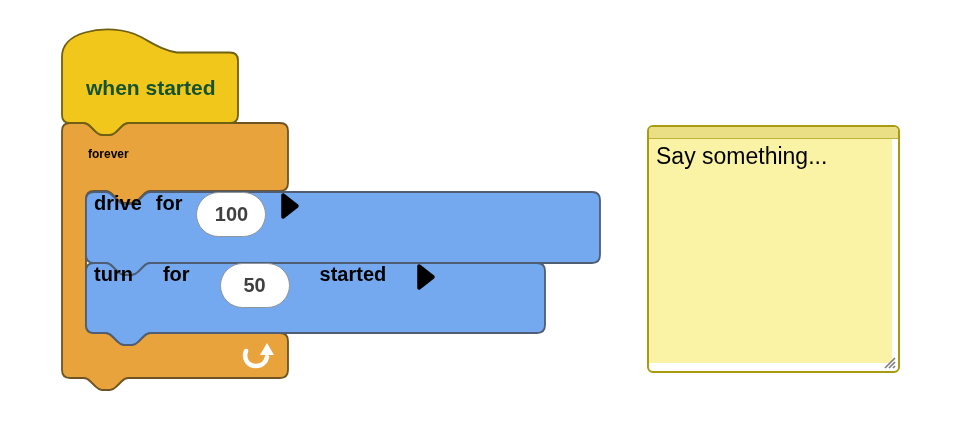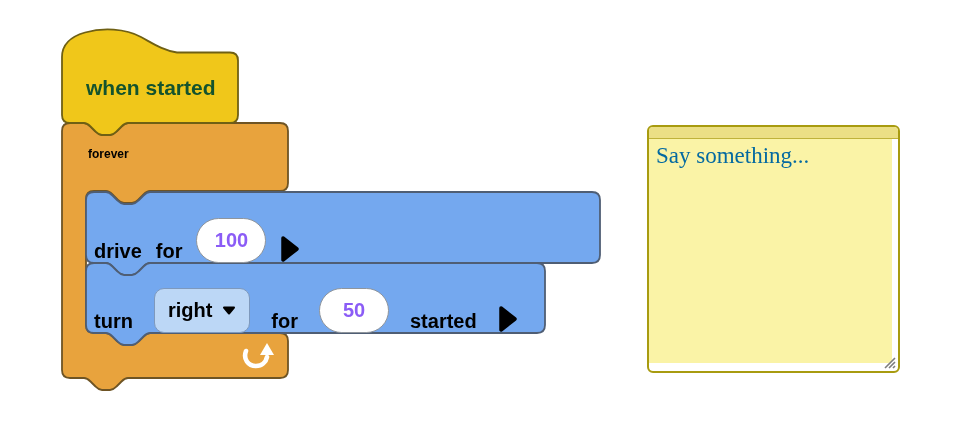--- a/index.html
+++ b/index.html
@@ -2,50 +2,50 @@
 <html><head>
 <meta charset="utf-8">
 <style>
   html,body{margin:0;padding:0;background:#ffffff;}
   .stage{
     position:relative;width:960px;height:424px;background:#ffffff;overflow:hidden;
     font-family:"Liberation Sans",sans-serif;
   }
   .blocks-svg{position:absolute;left:0;top:0;}
   .block-path{stroke-width:1.8;}
-  .row{position:absolute;display:flex;align-items:flex-end;}
+  .row{position:absolute;display:flex;align-items:flex-start;}
   .blabel{font-weight:700;font-size:20px;color:#000;white-space:nowrap;}
   .hat-label{position:absolute;left:86px;top:76px;font-weight:700;font-size:21px;color:#14532d;}
   .forever-label{position:absolute;left:88px;top:147px;font-weight:700;font-size:12px;color:#000;}
   .dropdown{
     height:43px;background:#BCD7F6;border:1.6px solid #7E99BD;border-radius:10px;
     display:flex;align-items:center;gap:10px;padding:0 13px;cursor:pointer;
   }
   .dropdown .dvalue{font-weight:700;font-size:20px;color:#000;white-space:nowrap;}
   .caret{display:block;}
   .oval{
     height:43px;background:#ffffff;border:1.7px solid #8F959C;border-radius:24px;
     display:flex;align-items:center;justify-content:center;padding:0 17px;min-width:34px;
   }
-  .oval .ovalue{font-weight:700;font-size:20px;color:#8b5cf6;}
+  .oval .ovalue{font-weight:700;font-size:20px;color:#404040;}
   .expand{display:block;}
   
   .note{
     position:absolute;left:647px;top:125px;width:253px;height:248px;box-sizing:border-box;
     background:#FAF3A6;border:2px solid #A89B10;border-radius:6px;
     box-shadow:inset -6px -8px 0 #ffffff;
   }
   .note-header{
     position:absolute;left:0;top:0;right:0;height:11px;
     background:#EBDF85;border-bottom:1.5px solid #BFB23A;border-radius:4px 4px 0 0;
   }
   .note-body{
     position:absolute;left:7px;top:15px;right:10px;bottom:12px;
-    font-family:Liberation Serif, serif;font-size:23px;line-height:1.25;
-    color:#0369a1;white-space:pre-wrap;overflow:hidden;
+    font-family:Liberation Sans, sans-serif;font-size:23px;line-height:1.25;
+    color:#000000;white-space:pre-wrap;overflow:hidden;
   }
   .note-grip{position:absolute;right:2px;bottom:2px;}
 </style>
 </head>
 <body>
 
 <div class="stage">
 
   <svg class="blocks-svg" width="960" height="424" viewBox="0 0 960 424">
 
@@ -91,28 +91,22 @@
     <span class="blabel">drive</span>
     <span class="blabel">for</span>
     <div class="oval">
       <span class="ovalue">100</span>
     </div>
     <svg class="expand" width="20" height="28" viewBox="0 0 20 28">
       <path d="M3 3 L17 14 L3 25 Z" fill="#000" stroke="#000" stroke-width="3.5" stroke-linejoin="round"></path>
     </svg>
   </div>
 
-  <div class="row" style="left:94px;top:263px;height:70px;gap:21px;">
+  <div class="row" style="left:94px;top:263px;height:70px;gap:30px;">
     <span class="blabel">turn</span>
-    <div class="dropdown">
-      <span class="dvalue">right</span>
-      <svg class="caret" width="14" height="9" viewBox="0 0 14 9">
-        <path d="M2 1.5 L12 1.5 L7 7.5 Z" fill="#000" stroke="#000" stroke-width="2" stroke-linejoin="round"></path>
-      </svg>
-    </div>
     <span class="blabel">for</span>
     <div class="oval">
       <span class="ovalue">50</span>
     </div>
     <span class="blabel">started</span>
     <svg class="expand" width="20" height="28" viewBox="0 0 20 28">
       <path d="M3 3 L17 14 L3 25 Z" fill="#000" stroke="#000" stroke-width="3.5" stroke-linejoin="round"></path>
     </svg>
   </div>
 

